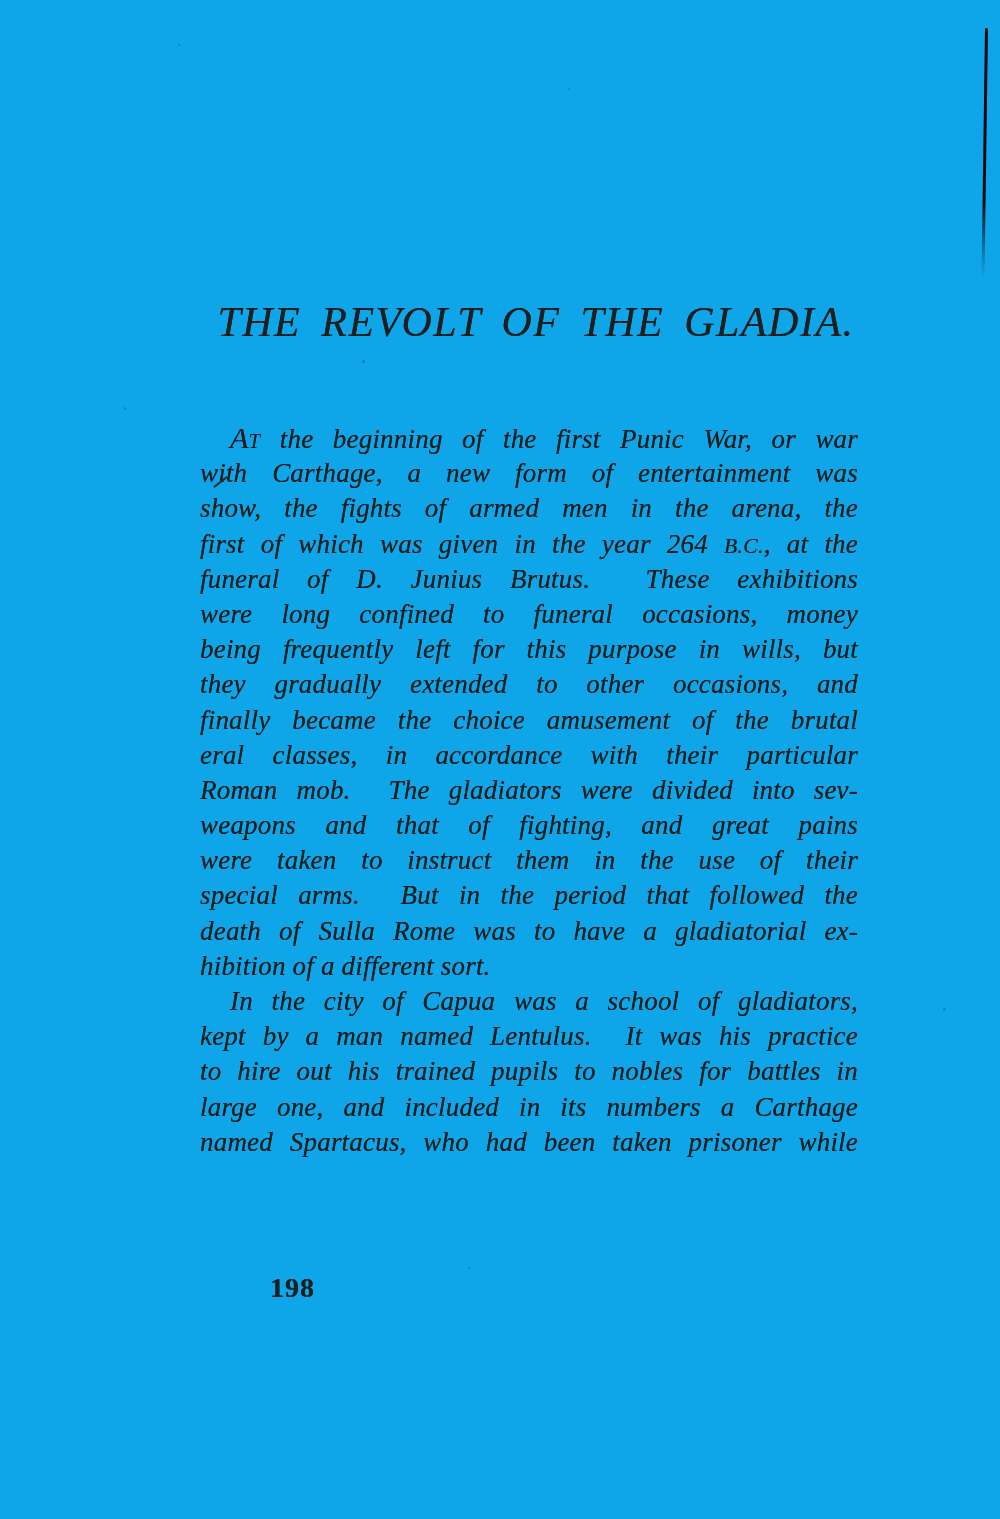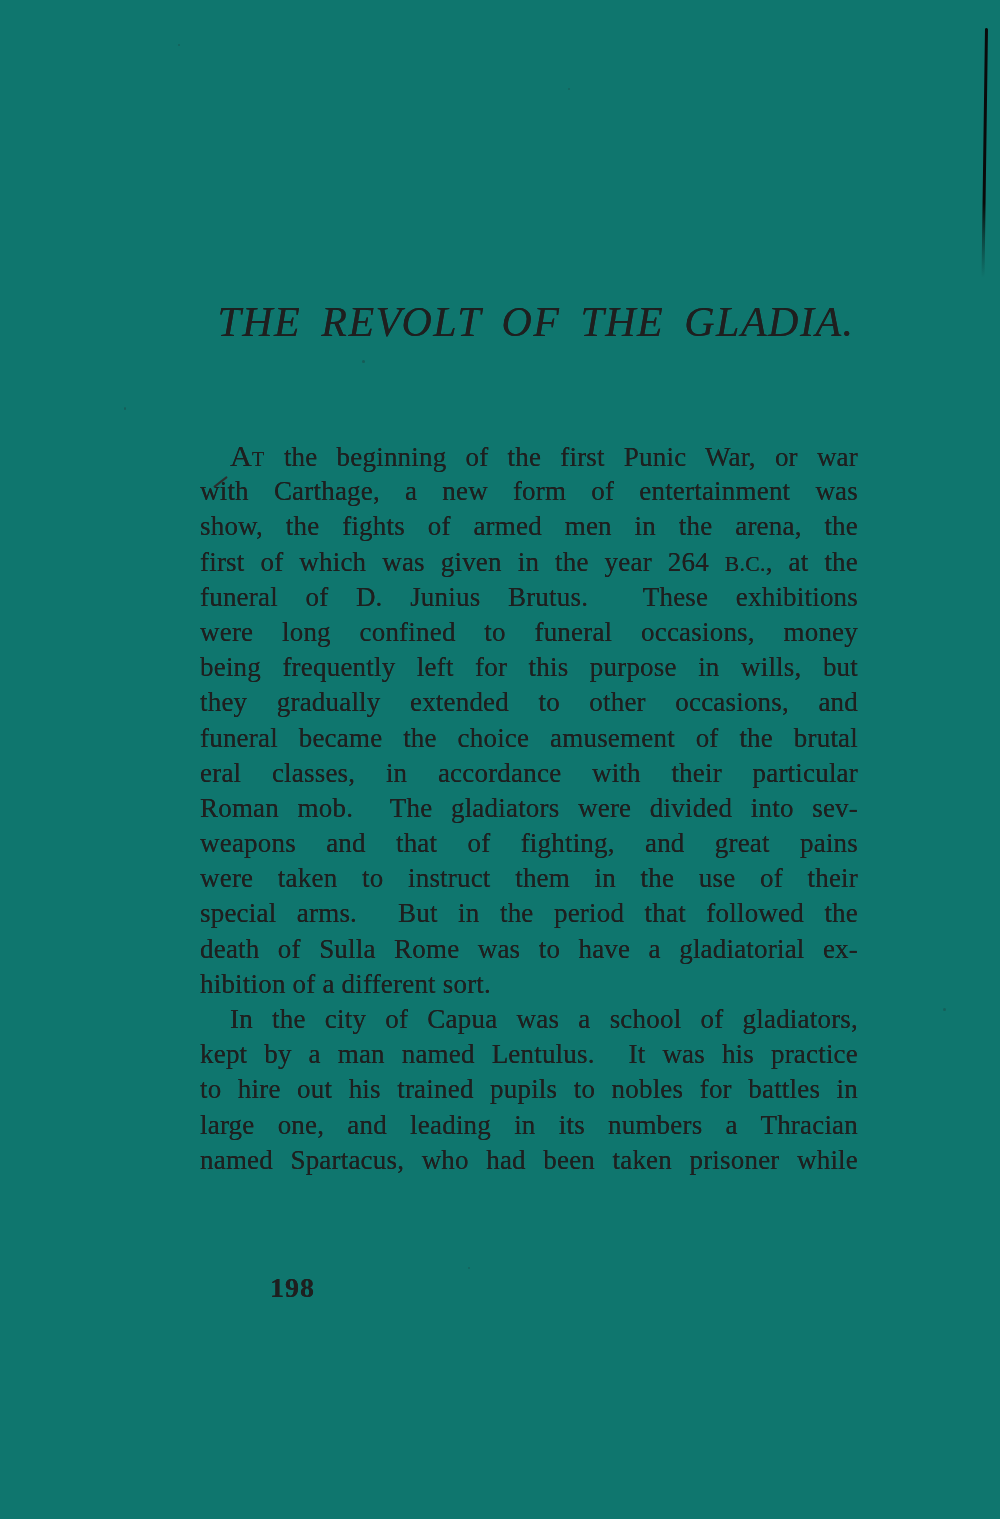--- a/index.html
+++ b/index.html
@@ -8,23 +8,24 @@
     overflow:hidden;font-family:"Liberation Serif","DejaVu Serif",serif;
     color:#1f1f1f;
   }
   .title{
     position:absolute;left:186px;top:296px;width:700px;text-align:center;
     font-style:italic;font-size:42px;line-height:52px;letter-spacing:1.5px;
     word-spacing:8px;white-space:nowrap;
     text-shadow:0 0 0.6px rgba(25,25,25,.9);
   }
   .bodytext{
-    position:absolute;left:200px;top:439px;width:658px;
+    position:absolute;left:200px;top:421px;width:658px;
     font-size:27px;line-height:35.2px;letter-spacing:.2px;
     text-shadow:0 0 0.5px rgba(25,25,25,.85);
+    font-style:italic;
   }
   .line{
     text-align:justify;text-align-last:justify;text-justify:inter-word;
     height:35.2px;white-space:normal;
   }
   .line.indent{padding-left:30px;}
   .line.noslast{text-align-last:left;}
   .lead-cap{font-size:1.12em;}
   .lead-sc{font-size:.74em;letter-spacing:.5px;}
   .sc{font-size:.8em;letter-spacing:.3px;}
@@ -45,50 +46,50 @@
   .s1{left:178px;top:44px;width:2px;height:2px;opacity:.5;}
   .s2{left:568px;top:88px;width:2px;height:2px;opacity:.45;}
   .s3{left:362px;top:360px;width:3px;height:3px;opacity:.6;}
   .s4{left:124px;top:407px;width:2px;height:3px;opacity:.55;}
   .s5{left:943px;top:1008px;width:3px;height:3px;opacity:.5;}
   .s6{left:468px;top:1267px;width:2px;height:2px;opacity:.45;}
 </style>
 </head>
 <body>
 
-<div class="page" style="background: #0f766e; color: rgb(31, 31, 31);">
+<div class="page" style="background: #0ea5e9; color: rgb(31, 31, 31);">
 
   <div class="title">
     <div class="title-line">THE REVOLT OF THE GLADIA.</div>
   </div>
 
   <div class="bodytext">
       <div>
         <div class="line indent"><span class="lead-cap">A</span><span class="lead-sc">T</span> the beginning of the first Punic War, or war</div>
         <div class="line">with Carthage, a new form of entertainment was</div>
         <div class="line">show, the fights of armed men in the arena, the</div>
         <div class="line">first of which was given in the year 264 <span class="sc">B.C.</span>, at the</div>
         <div class="line">funeral of D. Junius Brutus.&nbsp; These exhibitions</div>
         <div class="line">were long confined to funeral occasions, money</div>
         <div class="line">being frequently left for this purpose in wills, but</div>
         <div class="line">they gradually extended to other occasions, and</div>
-        <div class="line">funeral became the choice amusement of the brutal</div>
+        <div class="line">finally became the choice amusement of the brutal</div>
         <div class="line">eral classes, in accordance with their particular</div>
         <div class="line">Roman mob.&nbsp; The gladiators were divided into sev-</div>
         <div class="line">weapons and that of fighting, and great pains</div>
         <div class="line">were taken to instruct them in the use of their</div>
         <div class="line">special arms.&nbsp; But in the period that followed the</div>
         <div class="line">death of Sulla Rome was to have a gladiatorial ex-</div>
         <div class="line noslast">hibition of a different sort.</div>
       </div>
       <div>
         <div class="line indent">In the city of Capua was a school of gladiators,</div>
         <div class="line">kept by a man named Lentulus.&nbsp; It was his practice</div>
         <div class="line">to hire out his trained pupils to nobles for battles in</div>
-        <div class="line">large one, and leading in its numbers a Thracian</div>
+        <div class="line">large one, and included in its numbers a Carthage</div>
         <div class="line">named Spartacus, who had been taken prisoner while</div>
       </div>
     </div>
 
   <div class="page-number">198</div>
 
   <div class="edge-line"></div>
   <div class="scratch"></div>
   <div class="speck s1"></div>
   <div class="speck s2"></div>

